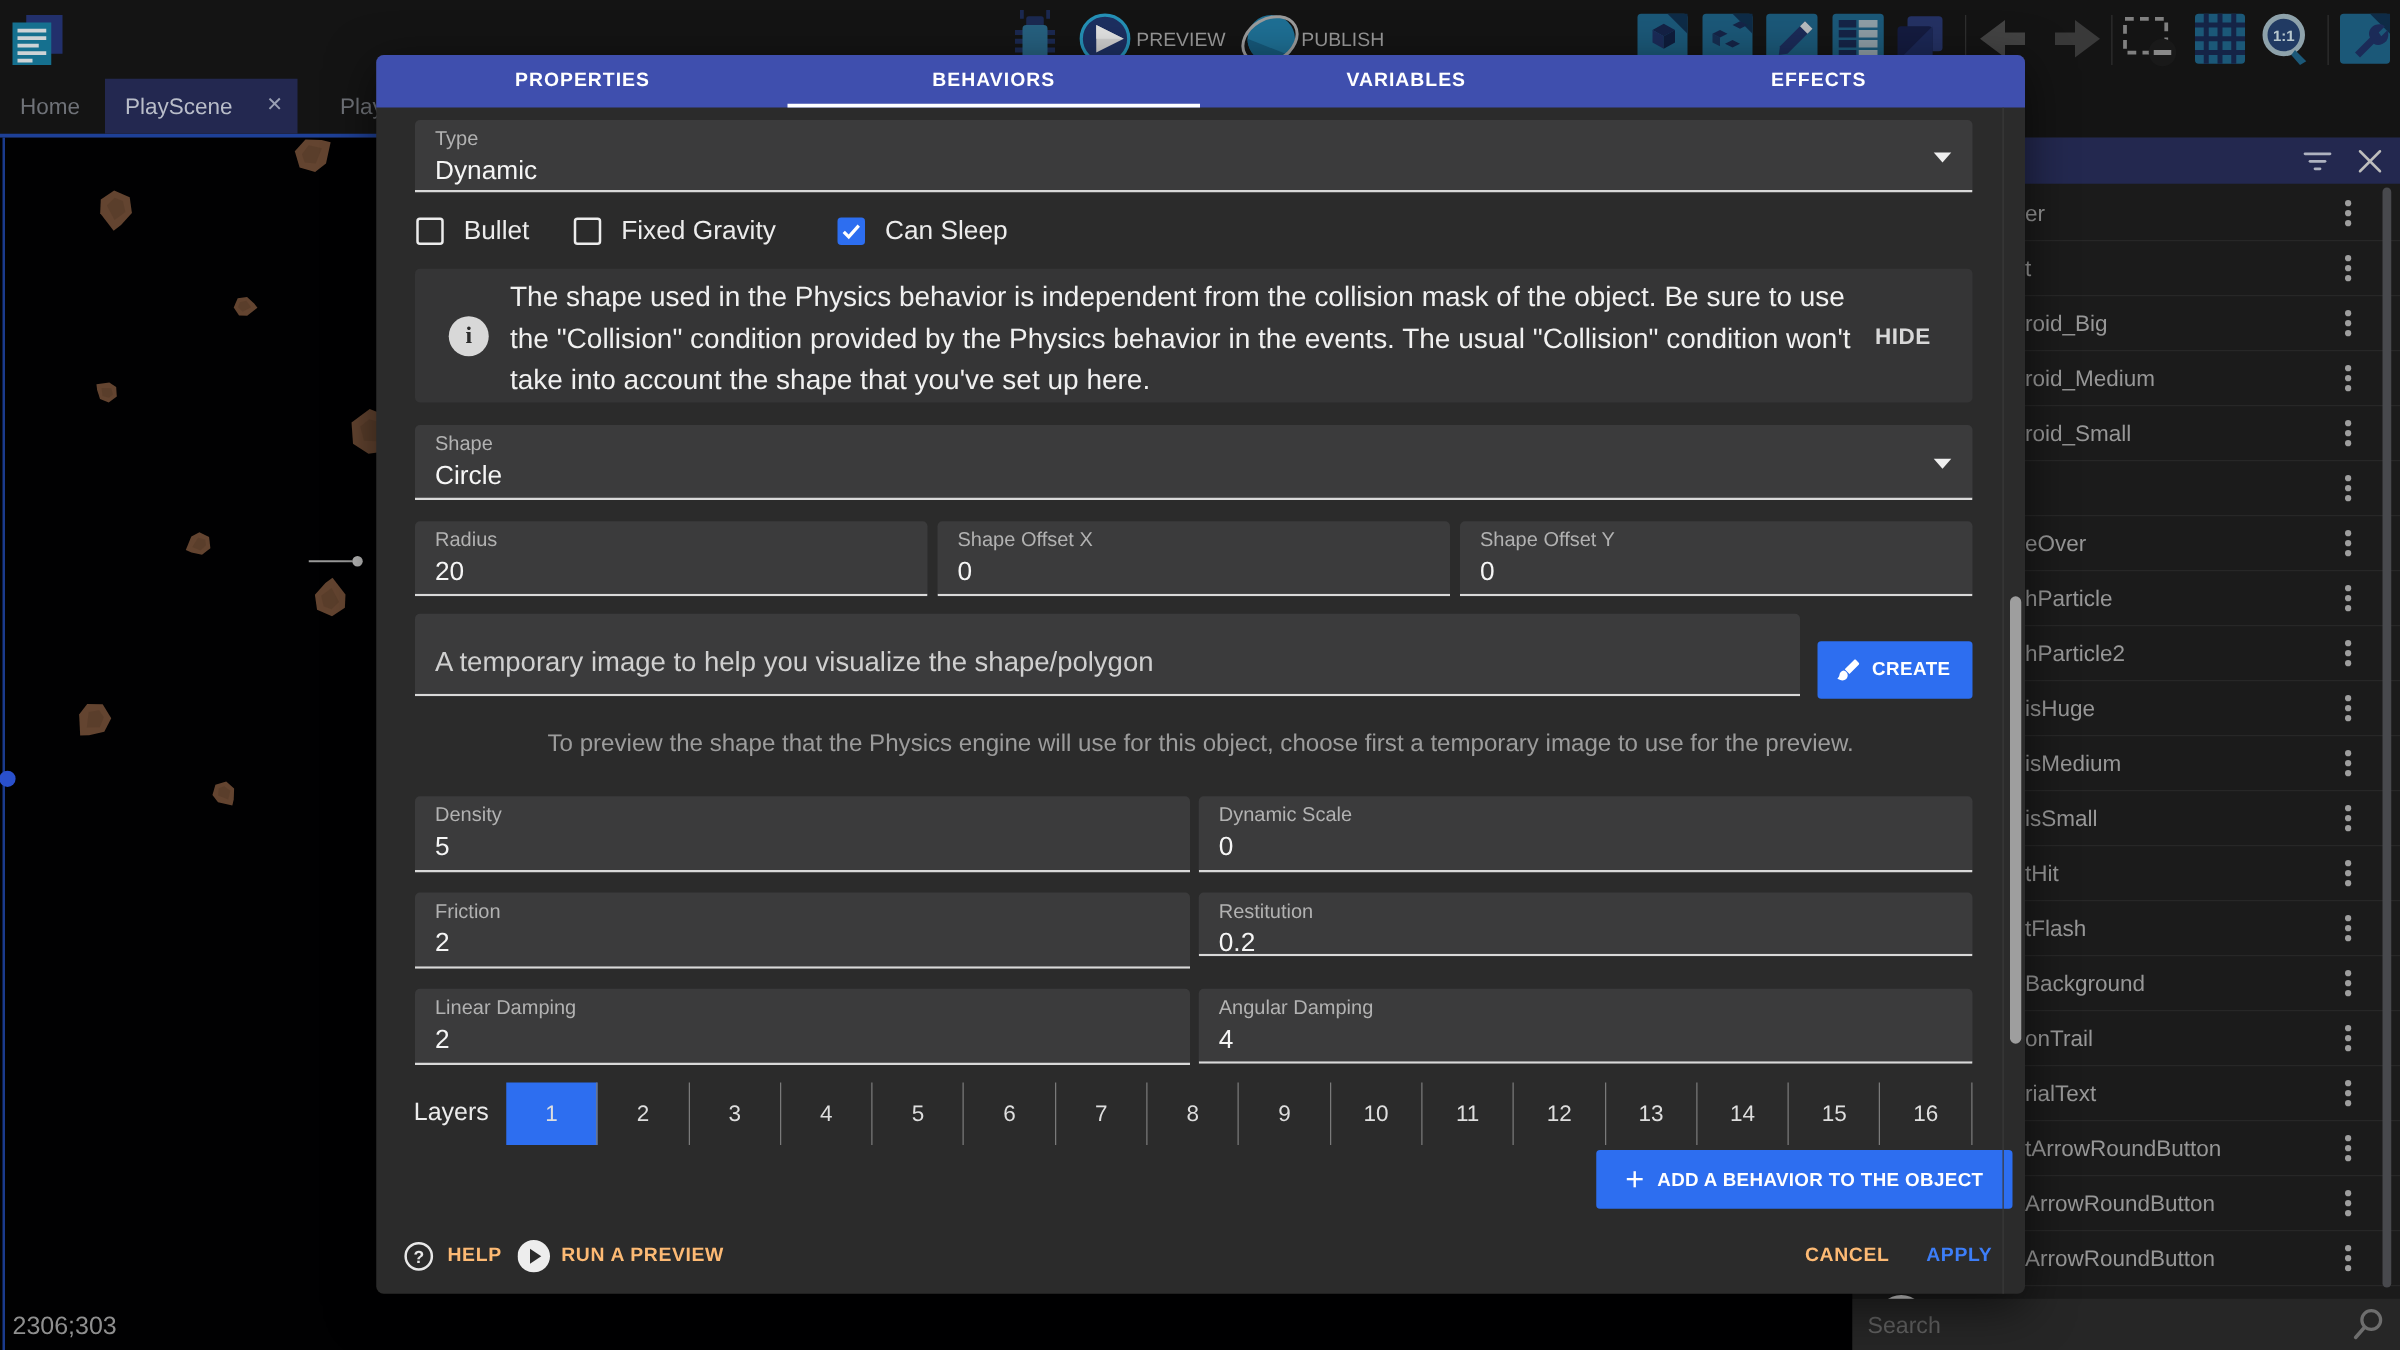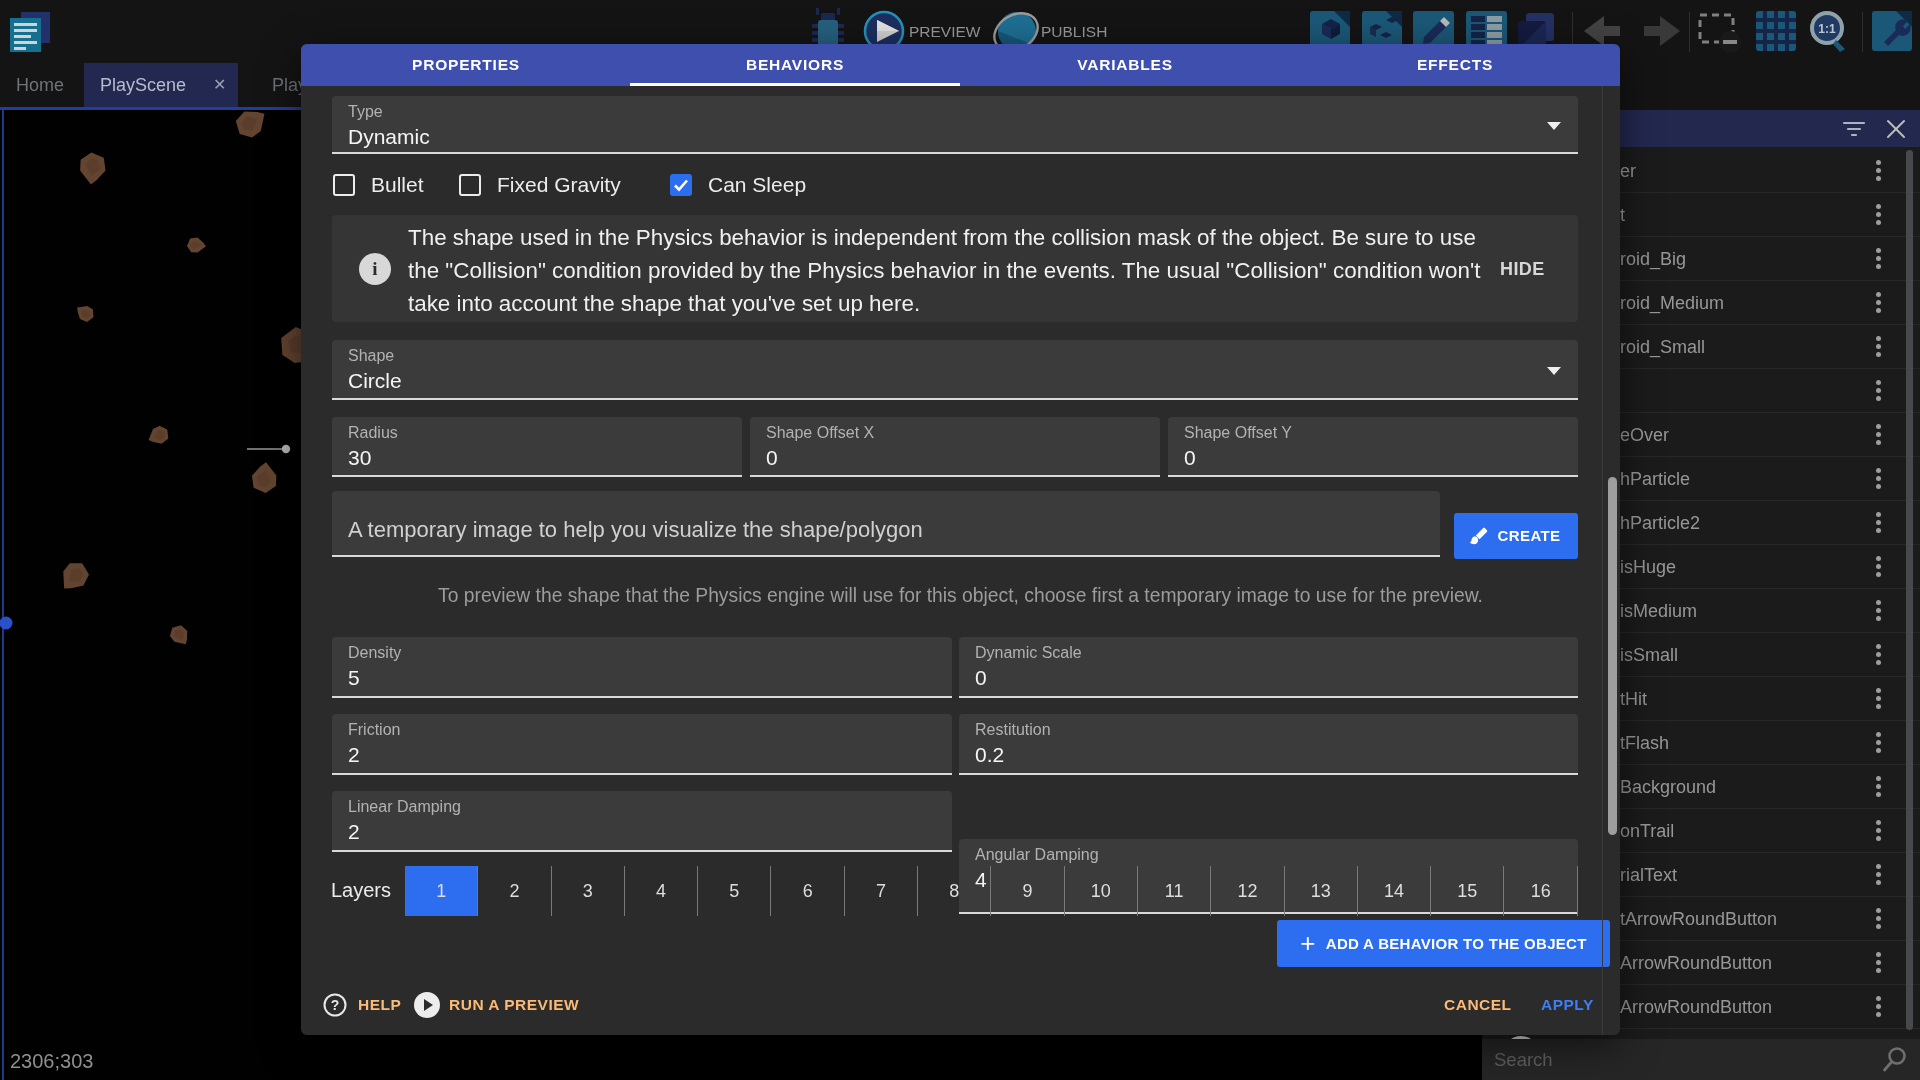--- a/index.html
+++ b/index.html
@@ -431,21 +431,21 @@
     <div id="hide">HIDE</div>
 
     <div class="fld" style="left:31px; top:296px; width:1246px; height:60px;">
       <div class="lb">Shape</div>
         <div class="vl">Circle</div>
         <div class="caret" style="top:27px"></div>
     </div>
 
     <div class="fld" style="left:31px; top:373px; width:410px; height:60px;">
       <div class="lb">Radius</div>
-        <div class="vl">30</div>
+        <div class="vl">20</div>
     </div>
     <div class="fld" style="left:449px; top:373px; width:410px; height:60px;">
       <div class="lb">Shape Offset X</div>
         <div class="vl">0</div>
     </div>
     <div class="fld" style="left:867px; top:373px; width:410px; height:60px;">
       <div class="lb">Shape Offset Y</div>
         <div class="vl">0</div>
     </div>
 
@@ -467,29 +467,29 @@
         <div class="vl">5</div>
     </div>
     <div class="fld" style="left:658px; top:593px; width:619px; height:61px;">
       <div class="lb">Dynamic Scale</div>
         <div class="vl">0</div>
     </div>
     <div class="fld" style="left:31px; top:670px; width:620px; height:61px;">
       <div class="lb">Friction</div>
         <div class="vl">2</div>
     </div>
-    <div class="fld" style="left:658px; top:670px; width:619px; height:61px;">
+    <div class="fld" style="left:658px; top:670px; width:619px; height:51px;">
       <div class="lb">Restitution</div>
         <div class="vl">0.2</div>
     </div>
     <div class="fld" style="left:31px; top:747px; width:620px; height:61px;">
       <div class="lb">Linear Damping</div>
         <div class="vl">2</div>
     </div>
-    <div class="fld" style="left:658px; top:747px; width:619px; height:75px;margin-top:48px;">
+    <div class="fld" style="left:658px; top:747px; width:619px; height:60px;">
       <div class="lb">Angular Damping</div>
         <div class="vl">4</div>
     </div>
 
     <div id="layers-label">Layers</div>
     <div id="lcells">
       <div class="lcell" style="left:104.0px; background:#2d6ef0;">1</div>
       <div class="lcell" style="left:177.3px;">2</div>
       <div class="lcell" style="left:250.6px;">3</div>
       <div class="lcell" style="left:323.9px;">4</div>

